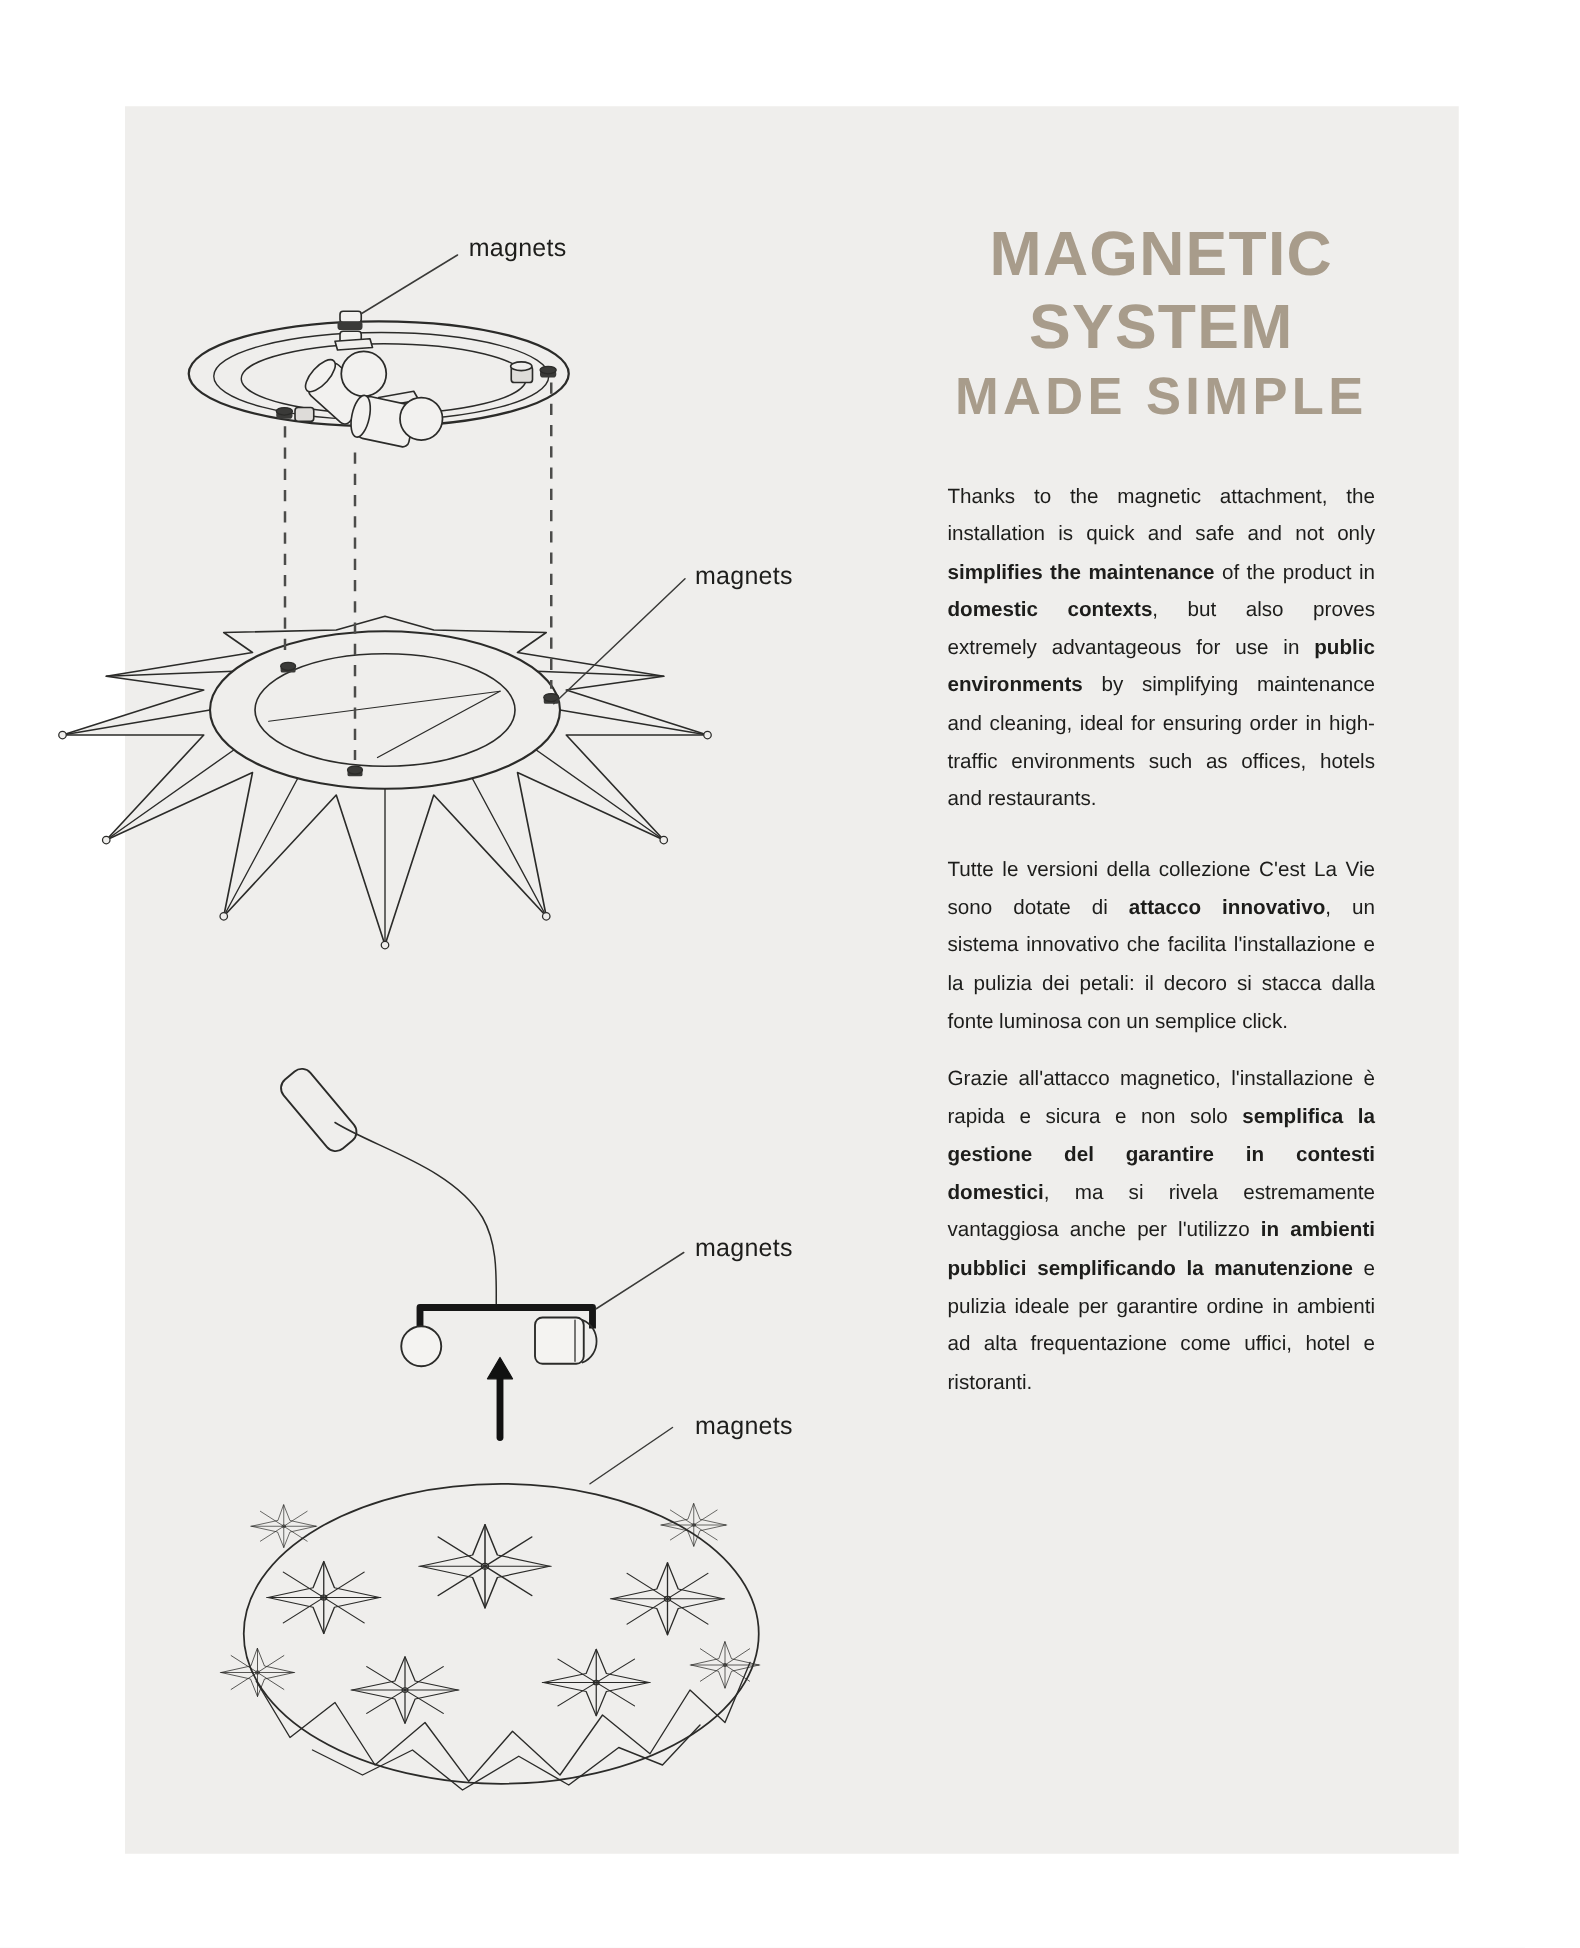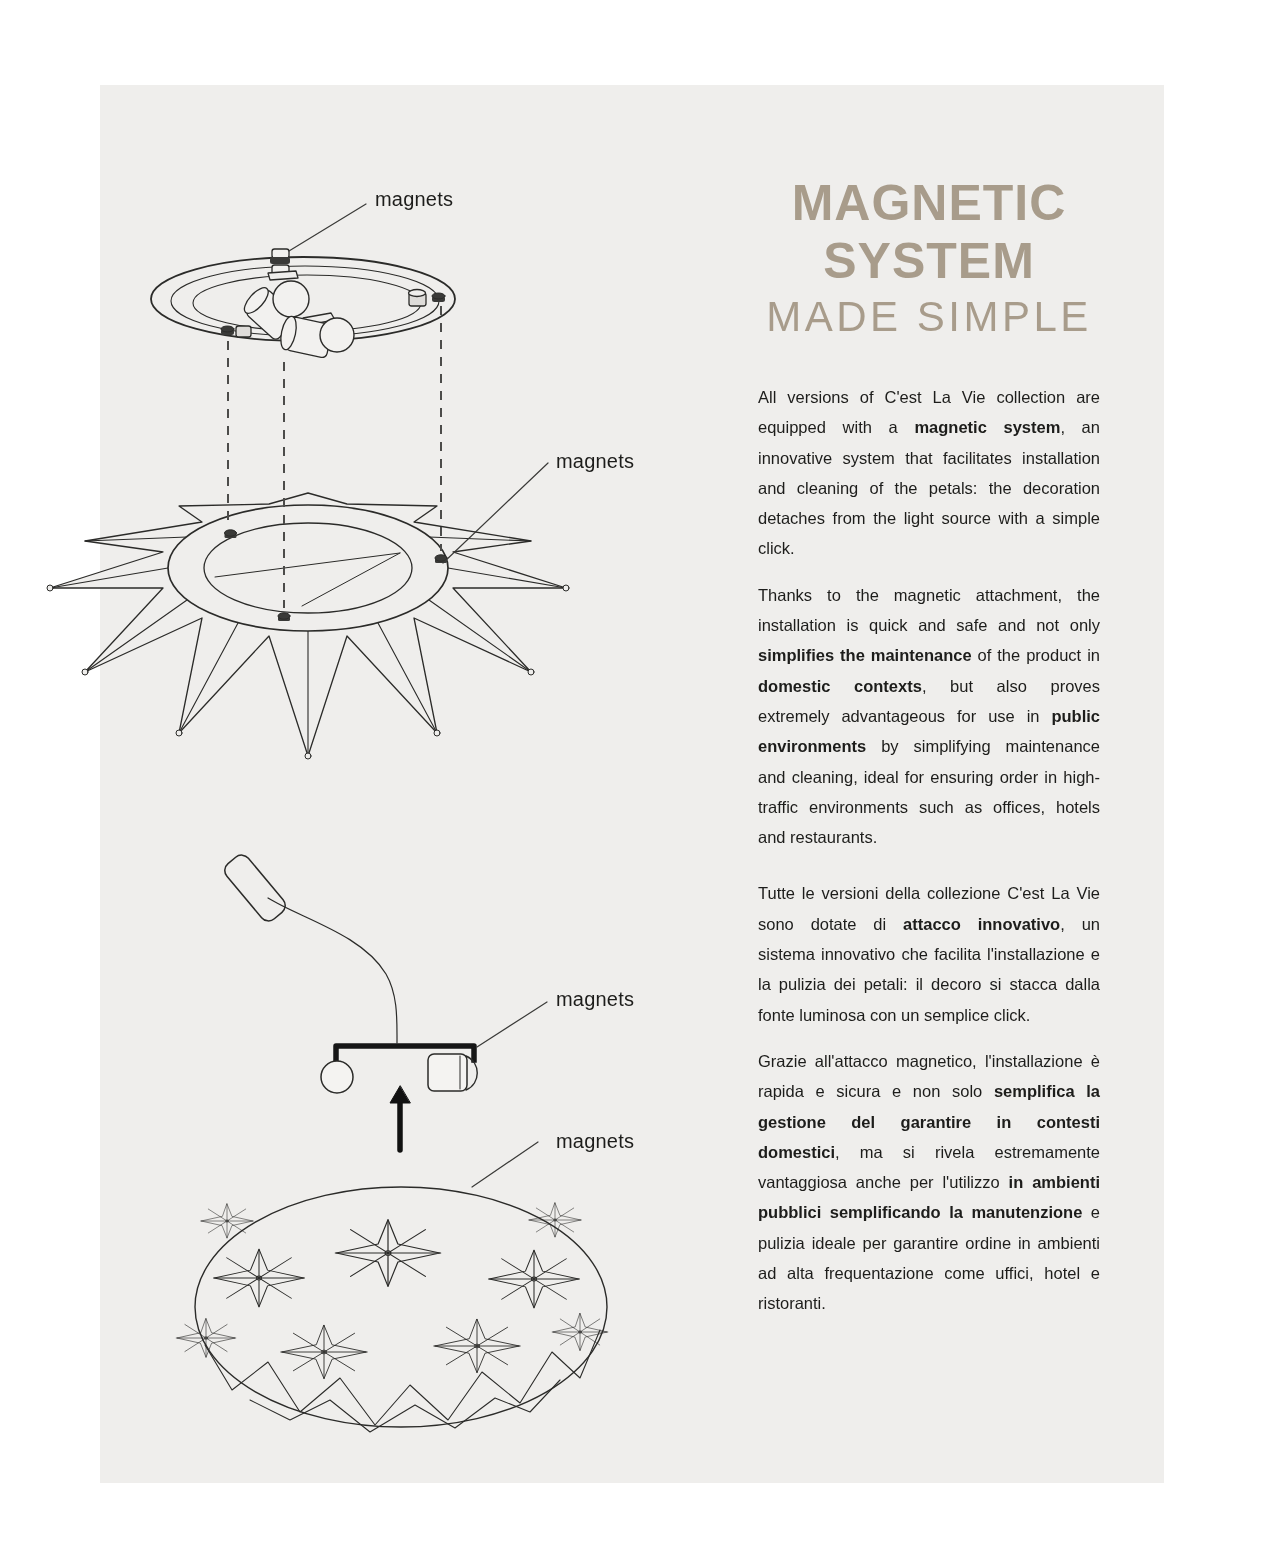--- a/index.html
+++ b/index.html
@@ -1,34 +1,34 @@
 <!DOCTYPE html>
 <html><head>
 <meta charset="utf-8">
 <style>
   html,body{margin:0;padding:0;background:#ffffff;}
   .page{
-    position:relative;width:1164px;height:1558px;background:#ffffff;
+    position:relative;width:1264px;height:1558px;background:#ffffff;
     font-family:"Liberation Sans", sans-serif;color:#1d1d1b;overflow:hidden;
   }
   .panel{
     position:absolute;left:100px;top:85px;width:1067px;height:1398px;
     background:#efeeec;
   }
   svg.art{position:absolute;left:0;top:0;width:1264px;height:1558px;}
   .diagram-label{
     position:absolute;font-size:20px;line-height:22px;color:#1d1d1b;
     letter-spacing:0.2px;white-space:nowrap;
   }
   .text-col{
     position:absolute;left:758px;top:174px;width:342px;
   }
   .title{margin:0 0 40px 0;text-align:center;color:#a89c8b;}
   .title .t-bold{display:block;font-weight:bold;font-size:50px;line-height:58px;letter-spacing:1px;}
-  .title .t-light{display:block;font-weight:normal;font-size:42px;line-height:50px;letter-spacing:3.5px;margin-top:2px;}
+  .title .t-light{display:block;font-weight:bold;font-size:42px;line-height:50px;letter-spacing:3.5px;margin-top:2px;}
   .text-col p{
     margin:0 0 16px 0;font-size:16.5px;line-height:30.3px;
     text-align:justify;color:#1d1d1b;
   }
   .text-col p.gap-before{margin-top:26px;}
   .text-col b{font-weight:bold;}
 </style>
 </head>
 <body>
 
@@ -187,19 +187,18 @@
   <div class="diagram-label" style="left:556px;top:450px;">magnets</div>
   <div class="diagram-label" style="left:556px;top:988px;">magnets</div>
   <div class="diagram-label" style="left:556px;top:1130px;">magnets</div>
 
   <div class="text-col">
     <h1 class="title">
       <span class="t-bold">MAGNETIC</span>
       <span class="t-bold">SYSTEM</span>
       <span class="t-light">MADE SIMPLE</span>
     </h1>
-    <p lang="en">All versions of C'est La Vie collection are equipped with a <b>magnetic system</b>, an innovative system that facilitates installation and cleaning of the petals: the decoration detaches from the light source with a simple click.</p>
     <p lang="en">Thanks to the magnetic attachment, the installation is quick and safe and not only <b>simplifies the maintenance</b> of the product in <b>domestic contexts</b>, but also proves extremely advantageous for use in <b>public environments</b> by simplifying maintenance and cleaning, ideal for ensuring order in high-traffic environments such as offices, hotels and restaurants.</p>
     <p lang="it" class="gap-before">Tutte le versioni della collezione C'est La Vie sono dotate di <b>attacco innovativo</b>, un sistema innovativo che facilita l'installazione e la pulizia dei petali: il decoro si stacca dalla fonte luminosa con un semplice click.</p>
     <p lang="it">Grazie all'attacco magnetico, l'installazione è rapida e sicura e non solo <b>semplifica la gestione del garantire in contesti domestici</b>, ma si rivela estremamente vantaggiosa anche per l'utilizzo <b>in ambienti pubblici semplificando la manutenzione</b> e pulizia ideale per garantire ordine in ambienti ad alta frequentazione come uffici, hotel e ristoranti.</p>
   </div>
 
 </div>
 
 </body></html>

